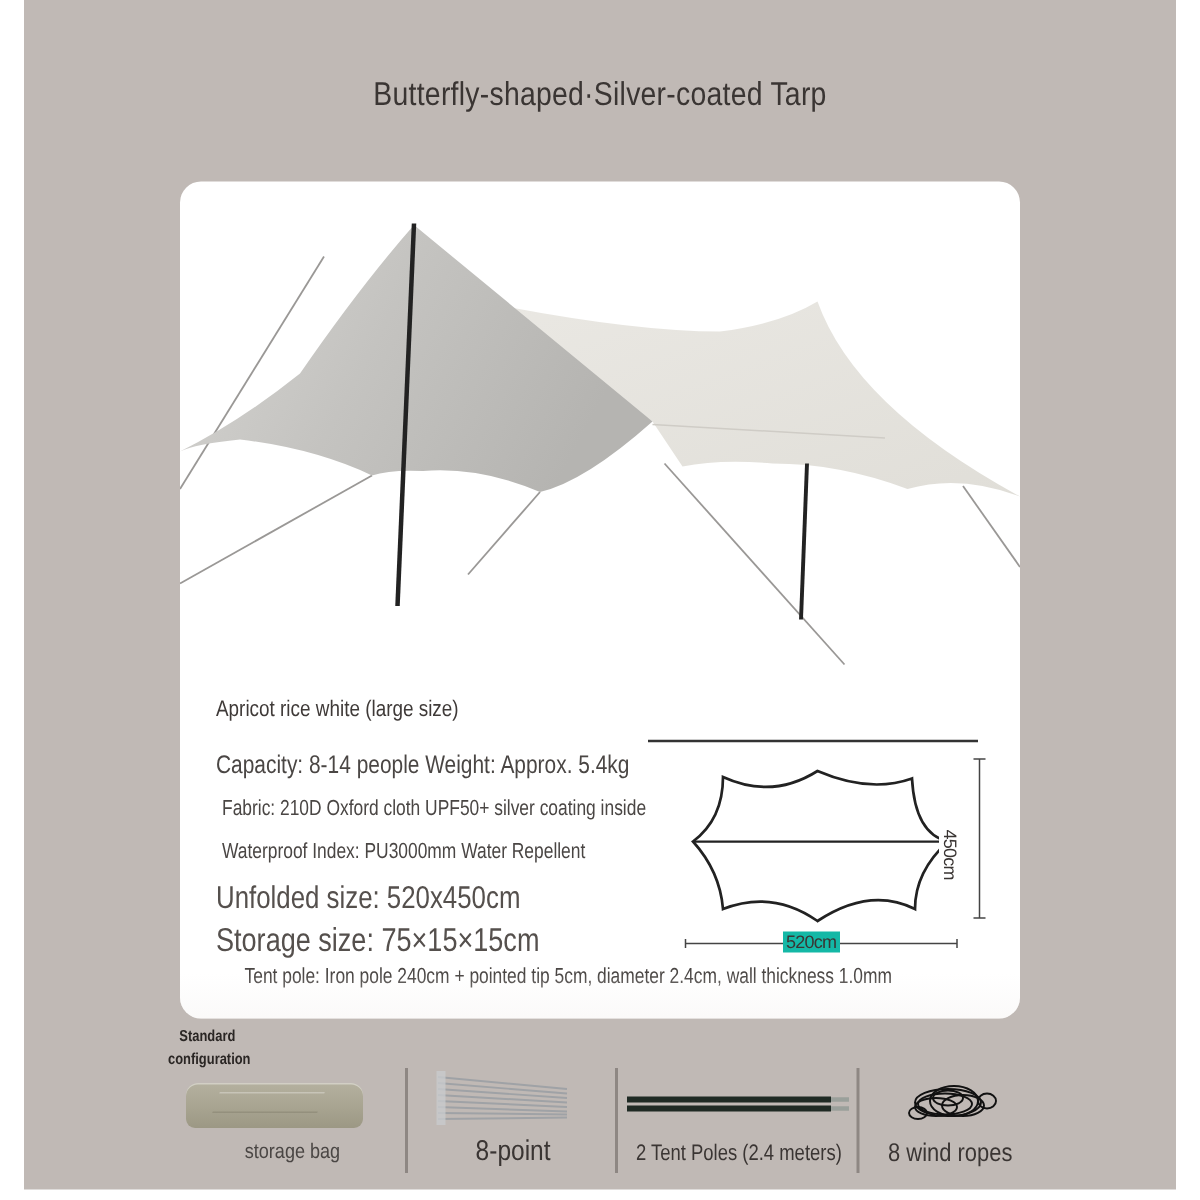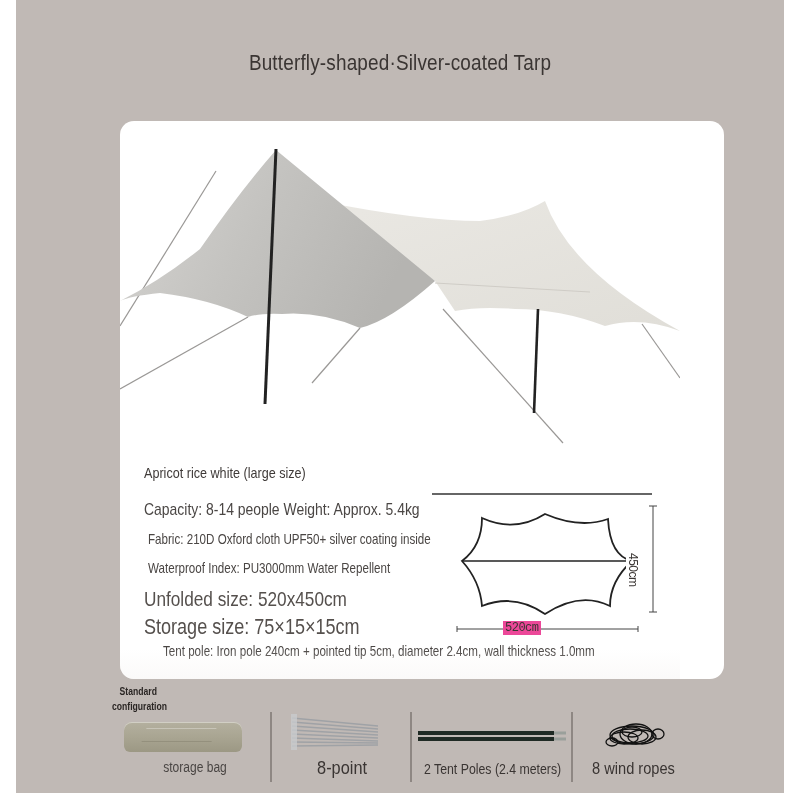--- a/index.html
+++ b/index.html
@@ -11,43 +11,43 @@
       background: #c0b9b5;
     }
     .title {
       position: absolute; left: 0; width: 800px; top: 50px;
       text-align: center; font-size: 22px; color: #3a3533;
       font-family: "Liberation Sans", sans-serif;
       transform: scaleX(0.86); transform-origin: center;
       letter-spacing: 0.2px;
     }
     .card {
-      position: absolute; left: 120px; top: 121px; width: 604px; height: 558px;
+      position: absolute; left: 120px; top: 121px; width: 560px; height: 558px;
       background: #ffffff; border-radius: 14px; overflow: hidden;
     }
     .tarp-illustration { position: absolute; left: 0; top: 0; width: 560px; height: 340px; }
 
     .spec {
       position: absolute; color: #4a4644; white-space: nowrap;
       font-family: "Liberation Sans", sans-serif;
       transform-origin: left center;
     }
     .spec-color   { left: 24px; top: 343px; font-size: 15px; transform: scaleX(0.84); color:#3f3a38; }
     .spec-cap     { left: 24px; top: 379px; font-size: 17px; transform: scaleX(0.82); }
     .spec-fabric  { left: 28px; top: 410px; font-size: 14.5px; transform: scaleX(0.80); }
     .spec-water   { left: 28px; top: 439px; font-size: 14.5px; transform: scaleX(0.80); }
     .spec-unfold  { left: 24px; top: 466px; font-size: 21px; transform: scaleX(0.82); color:#55504d; }
     .spec-storage { left: 24px; top: 493px; font-size: 22px; transform: scaleX(0.82); color:#55504d; }
     .spec-pole    { left: 43px; top: 522px; font-size: 14.5px; transform: scaleX(0.80); }
 
     .diagram { position: absolute; left: 300px; top: 360px; width: 240px; height: 160px; }
     .dim-label-w {
-      position: absolute; left: 383px; top: 500px; font-size: 12px; color: #3a3533;
-      background: #ec4899; padding: 0 2px; letter-spacing: -0.5px;
-      font-family: Liberation Mono, monospace;
+      position: absolute; left: 402px; top: 500px; font-size: 12px; color: #3a3533;
+      background: #14b8a6; padding: 0 2px; letter-spacing: -0.5px;
+      font-family: Liberation Sans, sans-serif;
     }
     .dim-label-h {
       position: absolute; left: 520px; top: 430px; font-size: 12px; color: #3a3533;
       transform: rotate(90deg); transform-origin: left top; background:#fff; padding: 0 2px;
       letter-spacing: -0.5px; font-family: "Liberation Sans", sans-serif;
     }
     .card-fade {
       position: absolute; left: 0; bottom: 0; width: 560px; height: 30px;
       background: linear-gradient(to bottom, rgba(255,255,255,0) 0%, rgba(248,246,245,0.6) 100%);
     }

